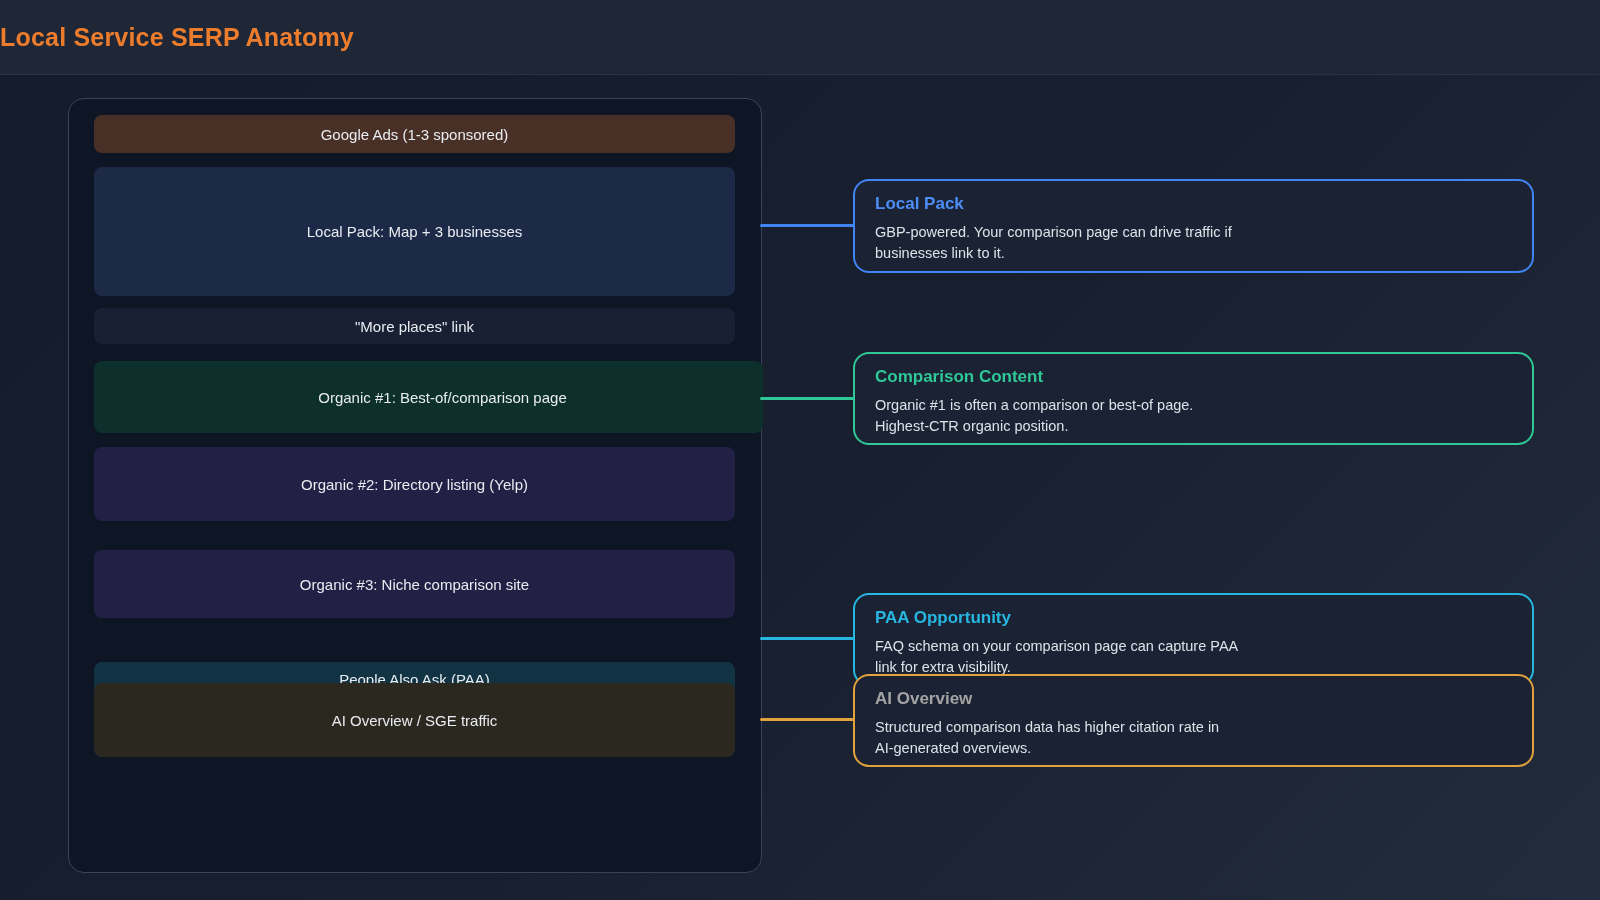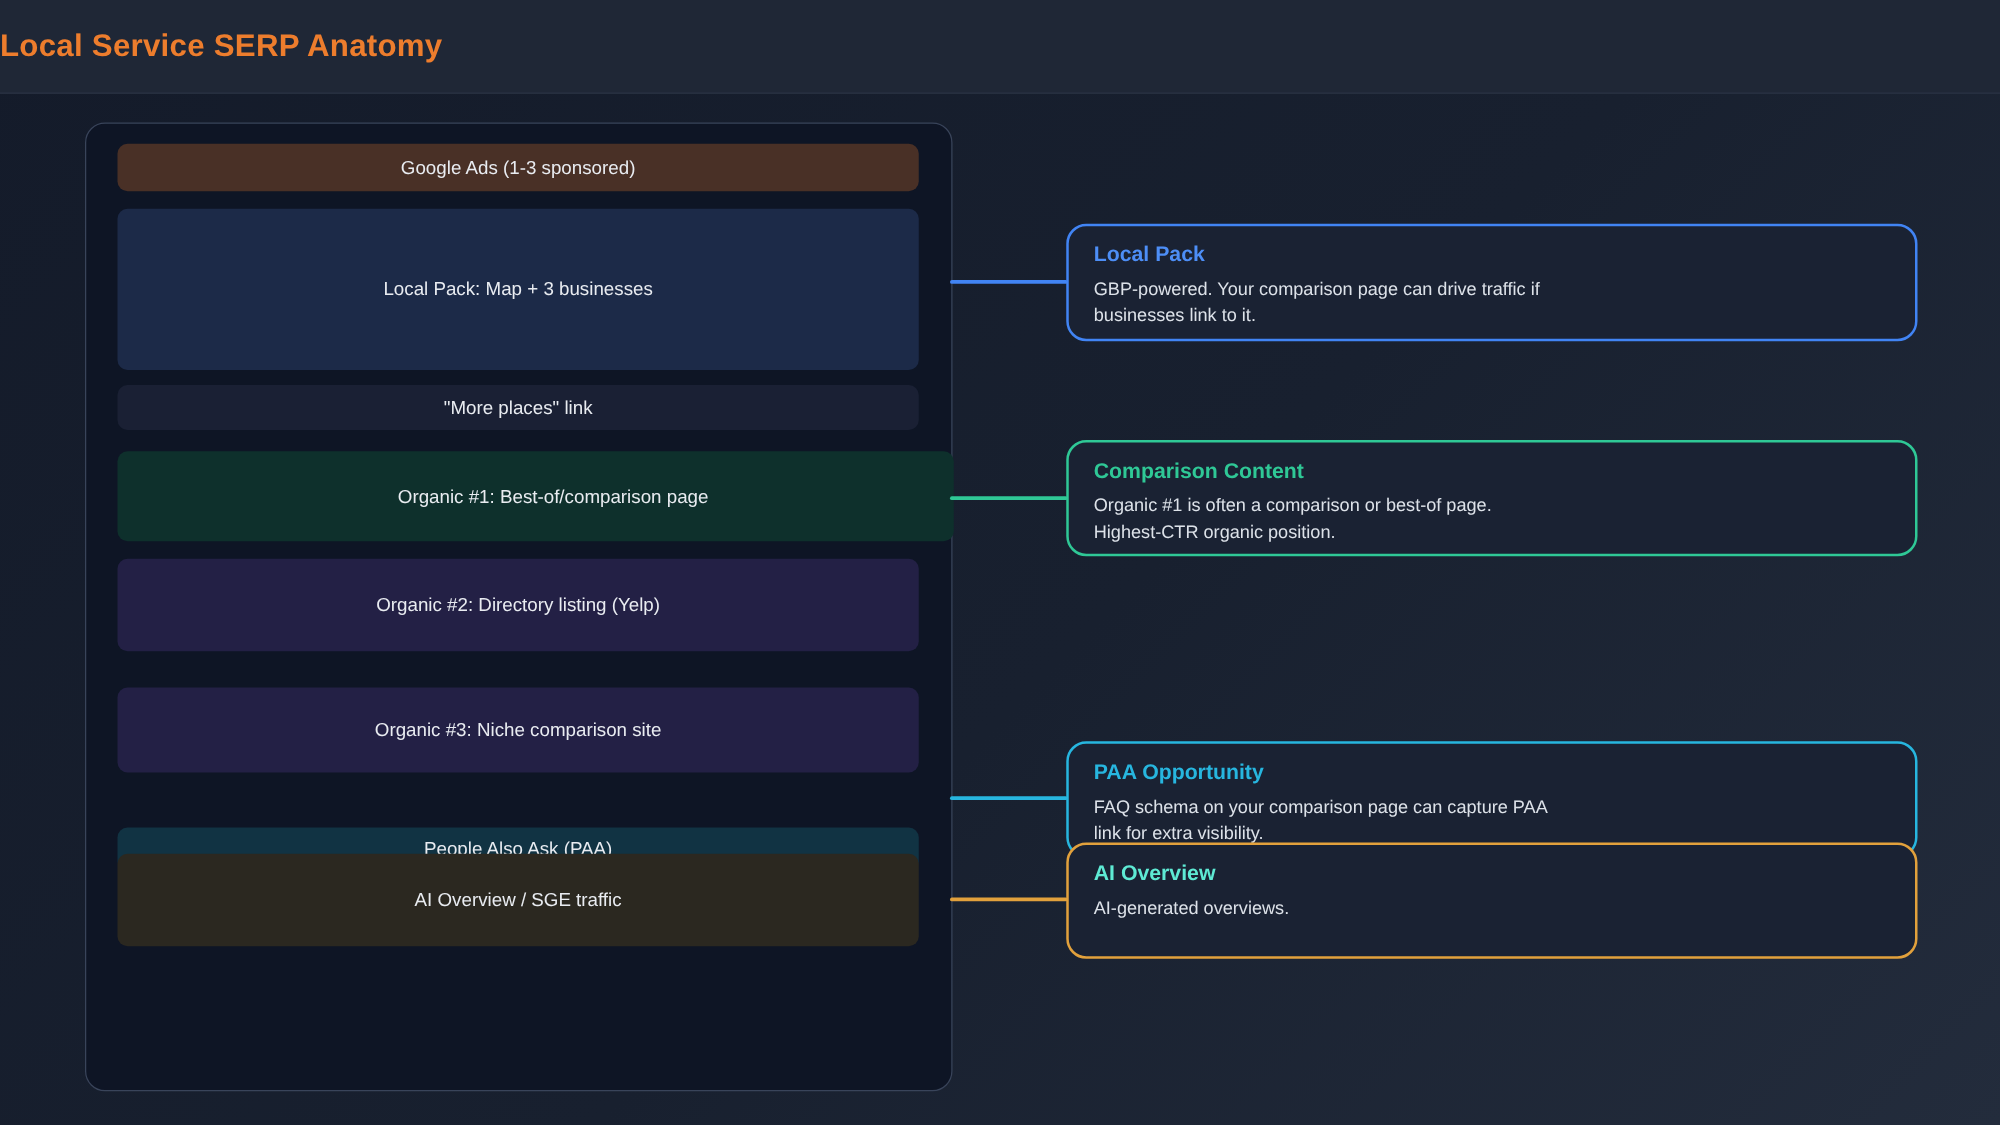--- a/index.html
+++ b/index.html
@@ -125,17 +125,18 @@
 
 <div class="callout co-2" style="border-color: rgb(39, 182, 223);">
   <div class="callout-title" style="color: rgb(39, 182, 223);">PAA Opportunity</div>
   <div class="callout-body">
     <div class="body-line">FAQ schema on your comparison page can capture PAA</div>
     <div class="body-line">link for extra visibility.</div>
   </div>
 </div>
 
 <div class="callout co-3" style="border-color: rgb(226, 161, 60);">
-  <div class="callout-title" style="color: #5eead4;">AI Overview</div>
+  <div class="callout-title" style="color: #a3a3a3;">AI Overview</div>
   <div class="callout-body">
+    <div class="body-line">Structured comparison data has higher citation rate in</div>
     <div class="body-line">AI-generated overviews.</div>
   </div>
 </div>
 
 </body></html>

